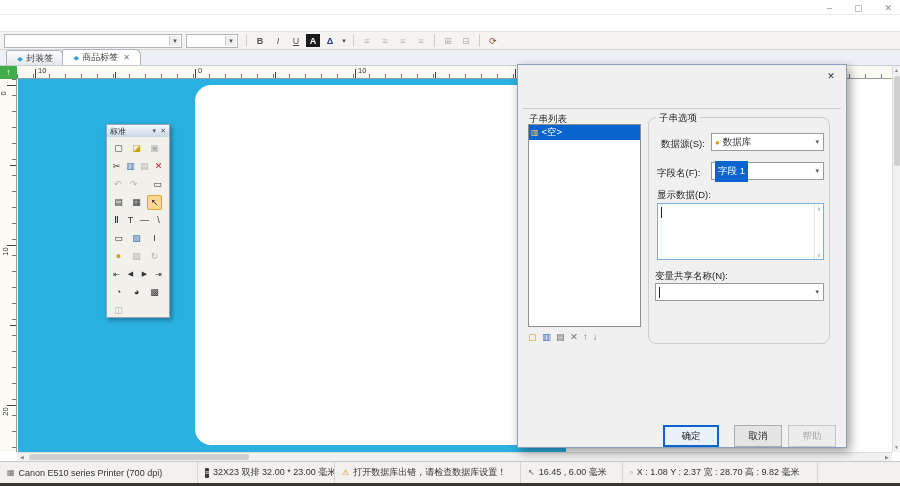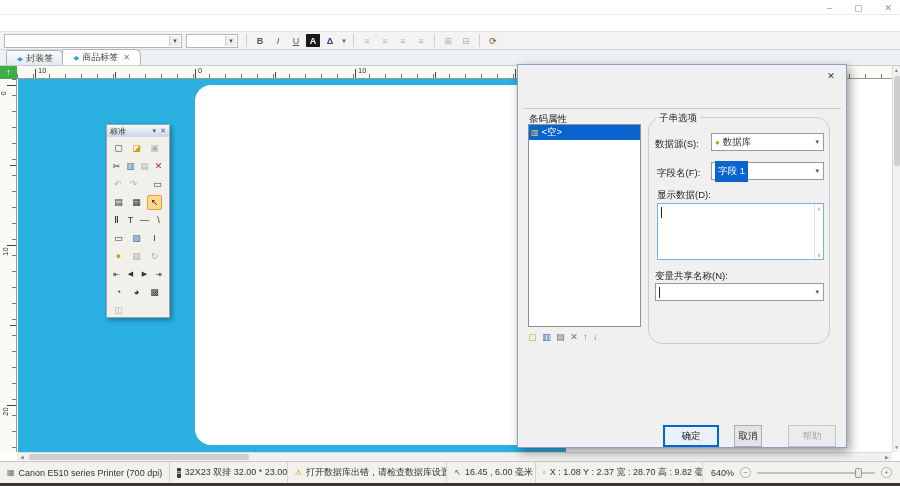--- a/index.html
+++ b/index.html
@@ -77,21 +77,21 @@
   .dpage-line { position:absolute; left:5px; right:5px; top:43px; border-top:1px solid #cdcdcd; }
 
   .dlg-label { position:absolute; color:#222; }
   .listbox { position:absolute; left:10px; top:59px; width:113px; height:203px; background:#fff; border:1px solid #8f8f8f; }
   .list-sel { height:15px; background:#0a64cf; color:#fff; display:flex; align-items:center; gap:3px; padding-left:2px; }
   .list-sel .li-icon { color:#ffd24a; font-size:8px; }
   .list-tools { position:absolute; left:10px; top:266px; display:flex; gap:5px; font-size:9.5px; }
   .lt { color:#777; }
   .lt.y { color:#bfa010; } .lt.b { color:#3a6bc0; }
 
-  .group { position:absolute; border:1px solid #cdcdcd; border-radius:14px; }
+  .group { position:absolute; border:1px solid #cdcdcd; border-radius:8px; }
   .group > .legend { position:absolute; top:-6px; left:7px; background:#f0f0f0; padding:0 3px; color:#222; }
   .g-opts { left:130px; top:52px; width:182px; height:227px; }
   .g-sample { left:10px; top:289px; width:302px; height:61px; }
 
   .combo { position:absolute; height:18px; background:#fff; border:1px solid #9a9a9a; display:flex; align-items:center; padding-left:3px; gap:3px; }
   .combo .c-arr { position:absolute; right:4px; top:4px; font-size:7px; color:#555; }
   .db-ico { color:#d1a31e; font-size:8px; }
   .sel-val { background:#0a64cf; color:#fff; padding:4px 3px; }
   .caret { display:inline-block; width:1px; height:11px; background:#222; }
 
@@ -279,40 +279,40 @@
         <span class="pbtn dis">◫</span>
       </div>
     </div>
   </div>
 
   <div class="dialog">
     <span class="dlg-close">✕</span>
 
     <div class="dpage-line"></div>
 
-    <span class="dlg-label" style="left:11px;top:48px;">条码属性</span>
+    <span class="dlg-label" style="left:11px;top:48px;">子串列表</span>
     <div class="listbox">
       <div class="list-sel">
         <span class="li-icon">▥</span>
         <span>&lt;空&gt;</span>
       </div>
     </div>
     <div class="list-tools">
       <span class="lt y">▢</span>
       <span class="lt b">▥</span>
       <span class="lt">▤</span>
       <span class="lt">✕</span>
       <span class="lt">↑</span>
       <span class="lt">↓</span>
     </div>
 
     <div class="group g-opts">
       <span class="legend">子串选项</span>
 
-      <span class="dlg-label" style="left:6px;top:20px;position:absolute;">数据源(S):</span>
+      <span class="dlg-label" style="left:12px;top:20px;position:absolute;">数据源(S):</span>
       <div class="combo" style="left:62px;top:15px;width:113px;">
         <span class="db-ico">●</span>
         <span>数据库</span>
         <span class="c-arr">▾</span>
       </div>
 
       <span class="dlg-label" style="left:8px;top:49px;position:absolute;">字段名(F):</span>
       <div class="combo" style="left:62px;top:44px;width:113px;">
         <span class="sel-val">字段 1</span>
         <span class="c-arr">▾</span>
@@ -332,21 +332,21 @@
       <div class="combo" style="left:6px;top:165px;width:169px;">
         <span class="caret"></span>
         <span></span>
         <span class="c-arr">▾</span>
       </div>
 
     </div>
 
 
     <div class="btn focus" style="left:145px;top:360px;width:56px;">确定</div>
-    <div class="btn" style="left:216px;top:360px;width:28px;">取消</div>
+    <div class="btn" style="left:216px;top:360px;width:48px;">取消</div>
     <div class="btn disabled" style="left:270px;top:360px;width:48px;">帮助</div>
   </div>
 
   <div class="statusbar">
     <div class="seg" style="width:198px;">
       <span class="sb-ico">▦</span>
       <span>Canon E510 series Printer (700 dpi)</span>
     </div>
     <div class="seg" style="width:137px;">
       <span class="sb-ico dark">≡</span>
@@ -357,24 +357,16 @@
       <span>打开数据库出错，请检查数据库设置！</span>
     </div>
     <div class="seg" style="width:102px;">
       <span class="sb-ico">↖</span>
       <span>16.45 , 6.00 毫米</span>
     </div>
     <div class="seg" style="width:195px;">
       <span class="sb-ico">▫</span>
       <span>X : 1.08 Y : 2.37 宽 : 28.70 高 : 9.82 毫米</span>
     </div>
-    <div class="zoomseg">
-      <span>640%</span>
-      <span class="zbtn">−</span>
-      <div class="zoom-track">
-        <div class="zoom-thumb"></div>
-      </div>
-      <span class="zbtn">+</span>
-    </div>
   </div>
   <div class="bottom-edge"></div>
 
 </div>
 
 </body></html>

